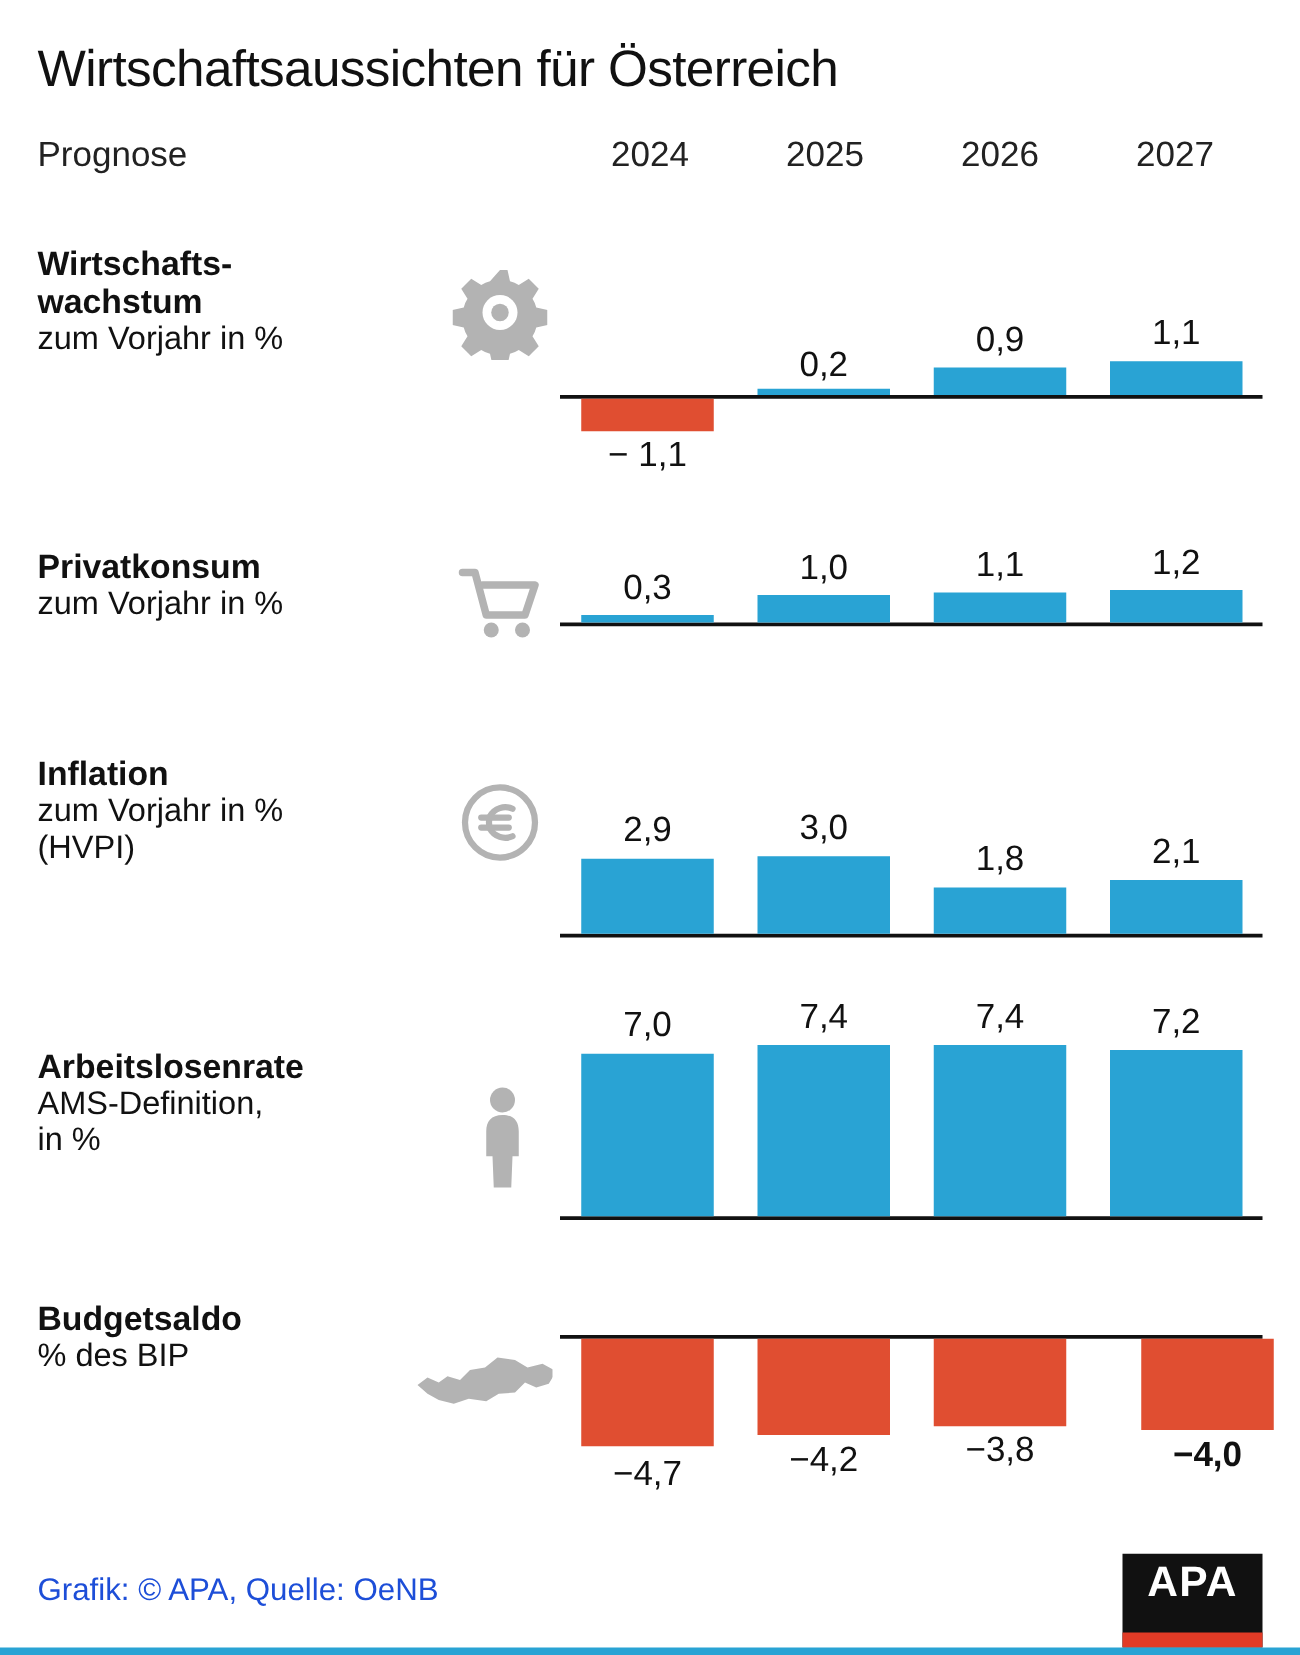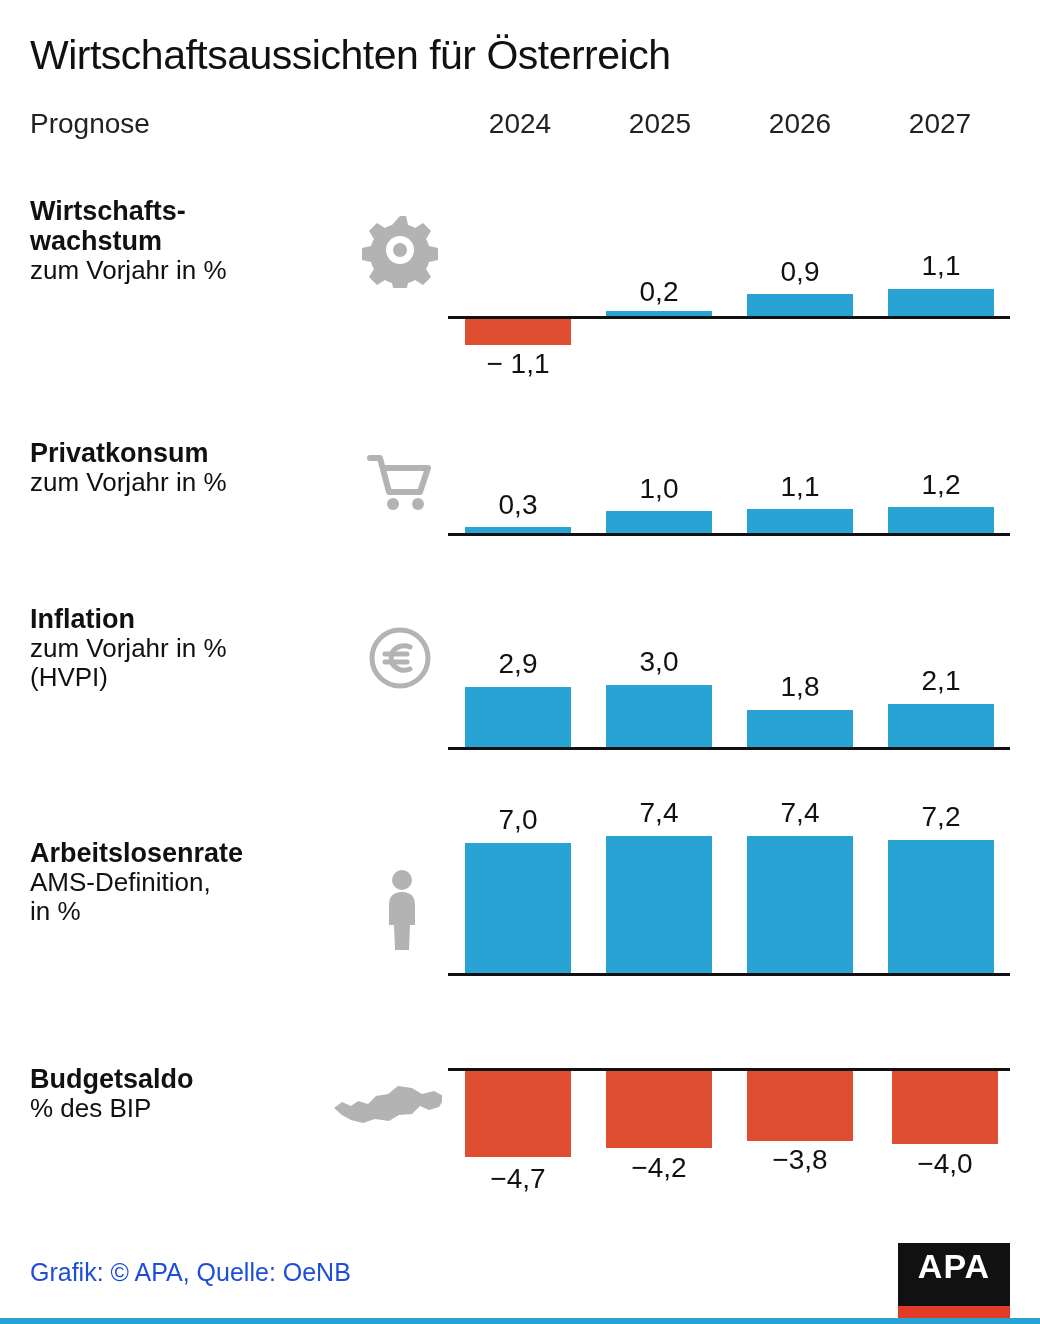--- a/index.html
+++ b/index.html
@@ -223,21 +223,21 @@
     <div class="icon" style="left:366px; top:16px;">
       <svg width="72" height="72" viewBox="0 0 72 72">
         <g fill="none" stroke="#b3b3b3" stroke-width="6" stroke-linecap="round" stroke-linejoin="round">
           <path d="M4 12 h10 l9 34 h31 l8-24 H20"></path>
         </g>
         <circle cx="27" cy="58" r="6" fill="#b3b3b3"></circle>
         <circle cx="52" cy="58" r="6" fill="#b3b3b3"></circle>
       </svg>
     </div>
 
-    <div class="plot" style="top:0px; height:130px;margin-top:35px;">
+    <div class="plot" style="top:0px; height:130px;">
       <div class="axis" style="top:68px;"></div>
       <div class="bars">
         <div class="slot" style="left:0px; top:0px; height:130px;">
           <div class="bar" style="top:62px; height:6px;"></div>
           <div class="vlabel" style="top:24px;">0,3</div>
         </div>
         <div class="slot" style="left:141px; top:0px; height:130px;">
           <div class="bar" style="top:46px; height:22px;"></div>
           <div class="vlabel" style="top:8px;">1,0</div>
         </div>
@@ -323,21 +323,21 @@
         </div>
         <div class="slot" style="left:423px; top:0px; height:200px;">
           <div class="bar" style="top:50px; height:133px;"></div>
           <div class="vlabel" style="top:11px;">7,2</div>
         </div>
       </div>
     </div>
   </div>
 
   <div class="section" style="top:1040px; height:190px;">
-    <div class="labelbox" style="top:24px;">
+    <div class="labelbox" style="top:0;">
       <div class="lbl-main">Budgetsaldo</div>
       <div class="lbl-sub">% des BIP</div>
     </div>
     <div class="icon" style="left:330px; top:38px;">
       <svg width="112" height="54" viewBox="0 0 112 54">
         <path d="M4 30 l8 -6 l9 4 l7 -5 l10 3 l8 -8 l12 -2 l10 -8 l14 2 l10 6 l12 -3 l11 6 l-6 10 l-10 3 l-9 -4 l-8 8 l-13 1 l-10 6 l-14 -2 l-12 4 l-12 -3 l-9 -5 z" fill="#b3b3b3"></path>
       </svg>
     </div>
 
     <div class="plot" style="top:0px; height:190px;">
@@ -348,21 +348,21 @@
           <div class="vlabel" style="top:123px;">−4,7</div>
         </div>
         <div class="slot" style="left:141px; top:0px; height:190px;">
           <div class="bar neg" style="top:31px; height:77px;"></div>
           <div class="vlabel" style="top:112px;">−4,2</div>
         </div>
         <div class="slot" style="left:282px; top:0px; height:190px;">
           <div class="bar neg" style="top:31px; height:70px;"></div>
           <div class="vlabel" style="top:104px;">−3,8</div>
         </div>
-        <div class="slot" style="left:427px; top:0px; height:190px;">
+        <div class="slot" style="left:448px; top:0px; height:190px;font-weight:bold;">
           <div class="bar neg" style="top:31px; height:73px;"></div>
           <div class="vlabel" style="top:108px;">−4,0</div>
         </div>
       </div>
     </div>
   </div>
 
   <div class="footer">Grafik: © APA, Quelle: OeNB</div>
   <div class="apa-logo">APA</div>
   <div class="hr-bottom"></div>

